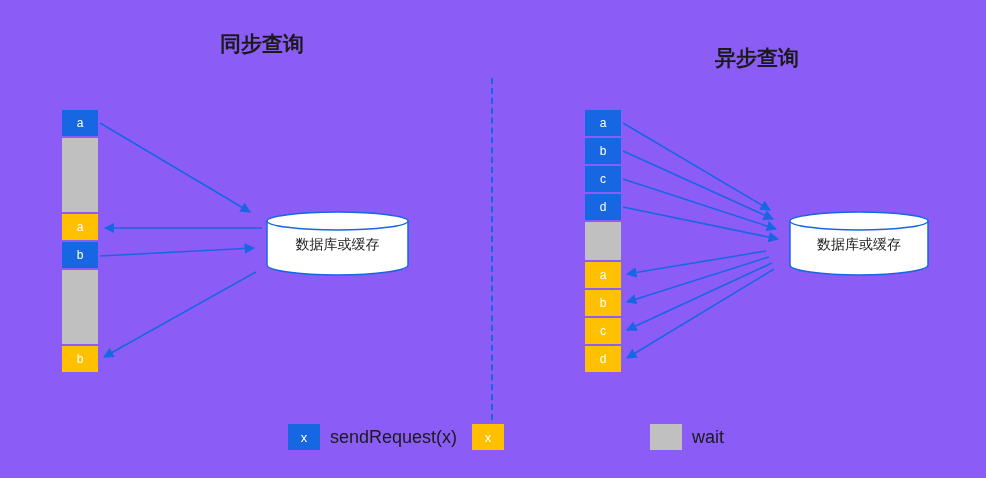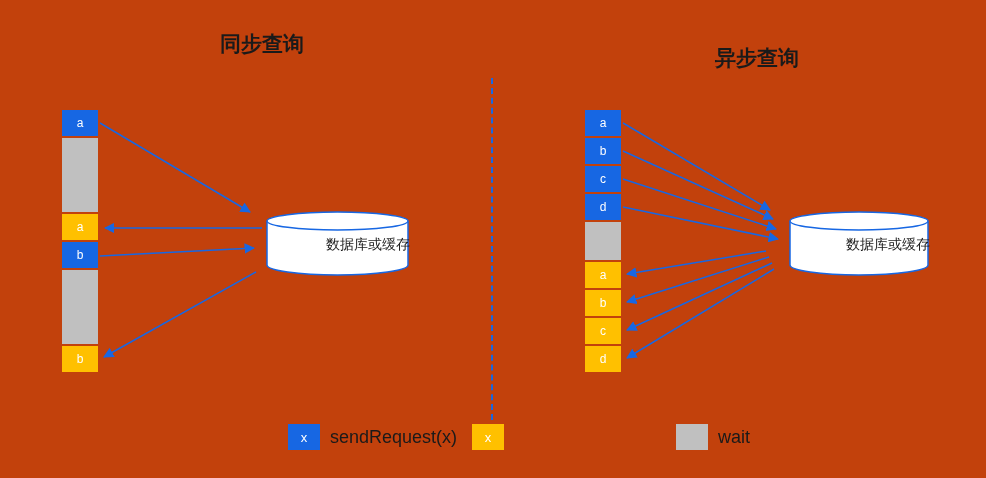--- a/index.html
+++ b/index.html
@@ -1,35 +1,35 @@
 <!DOCTYPE html>
 <html><head>
 <meta charset="utf-8">
 <style>
   html,body{margin:0;padding:0;background:#ffffff;font-family:"Liberation Sans",sans-serif;}
-  .canvas{position:relative;width:986px;height:478px;background:#c2410c;overflow:hidden;}
+  .canvas{position:relative;width:986px;height:478px;background:#8b5cf6;overflow:hidden;}
 
   .title{position:absolute;width:220px;text-align:center;font-size:21px;font-weight:bold;color:#1a1a1a;}
   .title.sync{left:152px;top:30px;}
   .title.async{left:647px;top:44px;}
 
   .divider{position:absolute;left:491px;top:78px;height:342px;width:0;border-left:2px dashed #1767e3;}
 
   .arrow-layer{position:absolute;left:0;top:0;width:986px;height:478px;pointer-events:none;}
   .arrow-layer line{stroke:#1767e3;stroke-width:1.5;}
 
   .box{position:absolute;width:36px;height:26px;display:flex;align-items:center;justify-content:center;
        color:#ffffff;font-size:12px;line-height:1;}
   .box.req{background:#1767e3;}
   .box.res{background:#ffc000;}
   .box.wait{background:#c0c0c0;}
 
   .db{position:absolute;}
   .db-shape{position:absolute;left:0;top:0;width:100%;height:100%;}
-  .db-label{position:absolute;left:0;top:26px;width:100%;text-align:right;font-size:14px;color:#1a1a1a;}
+  .db-label{position:absolute;left:0;top:26px;width:100%;text-align:center;font-size:14px;color:#1a1a1a;}
 
   .legend-item{position:absolute;display:flex;align-items:center;gap:10px;height:26px;}
   .legend-swatch{width:32px;height:26px;display:flex;align-items:center;justify-content:center;
                  color:#ffffff;font-size:13px;line-height:1;}
   .legend-swatch.req{background:#1767e3;}
   .legend-swatch.res{background:#ffc000;}
   .legend-swatch.wait{background:#c0c0c0;}
   .legend-label{font-size:18px;color:#1a1a1a;}
 </style>
 </head>
@@ -98,18 +98,18 @@
     <div class="db-label">数据库或缓存</div>
   </div>
 
   <div class="legend-item" style="left:288px;top:424px;">
     <div class="legend-swatch req">x</div>
     <div class="legend-label">sendRequest(x)</div>
   </div>
   <div class="legend-item" style="left:472px;top:424px;">
     <div class="legend-swatch res">x</div>
   </div>
-  <div class="legend-item" style="left:650px;top:424px;margin-left:26px;">
+  <div class="legend-item" style="left:650px;top:424px;">
     <div class="legend-swatch wait"></div>
     <div class="legend-label">wait</div>
   </div>
 
 </div>
 
 </body></html>

